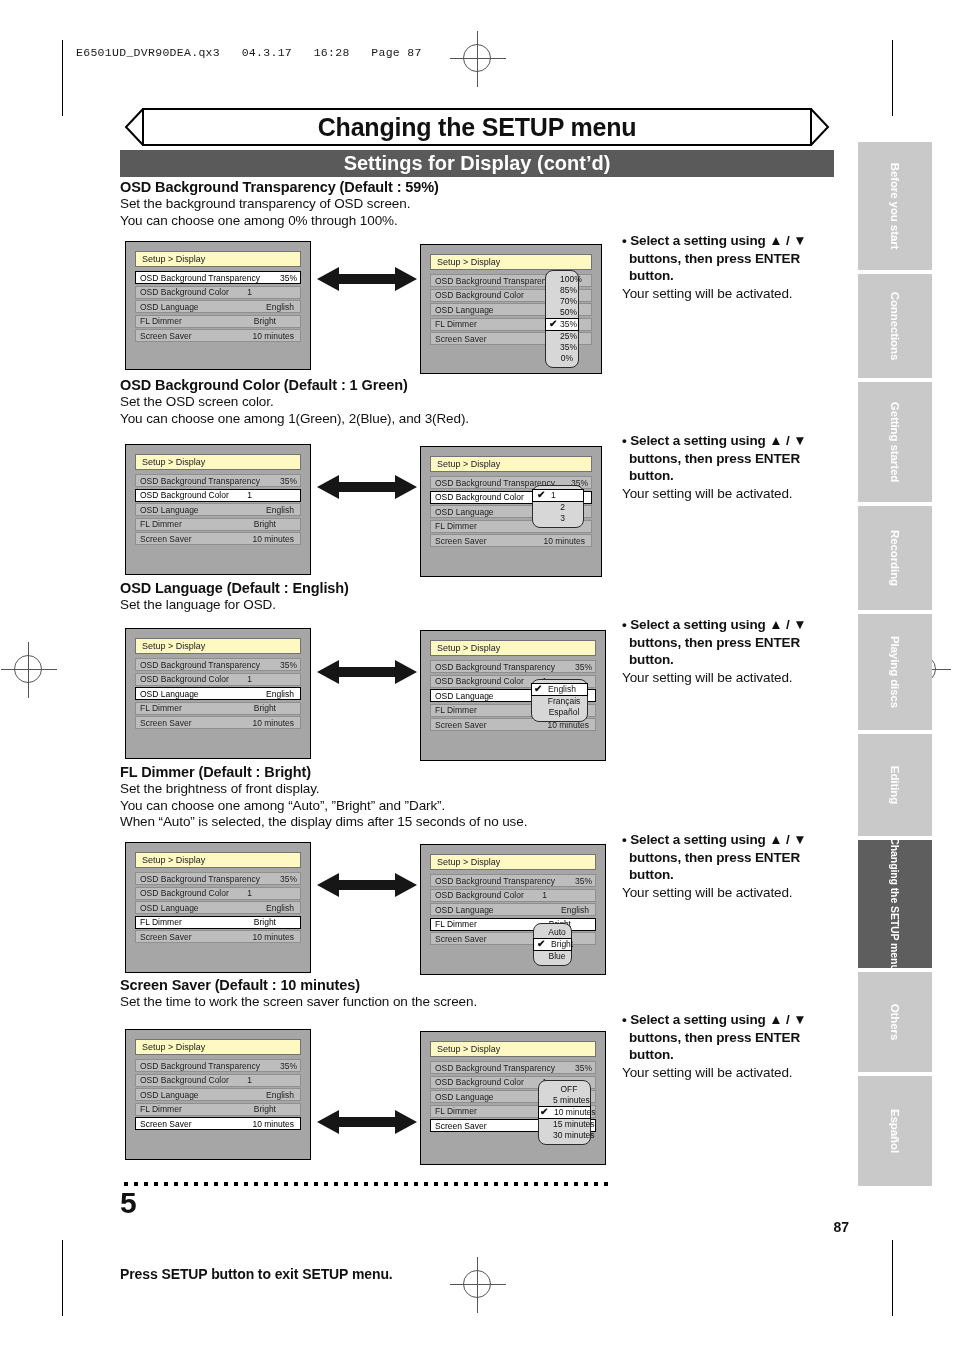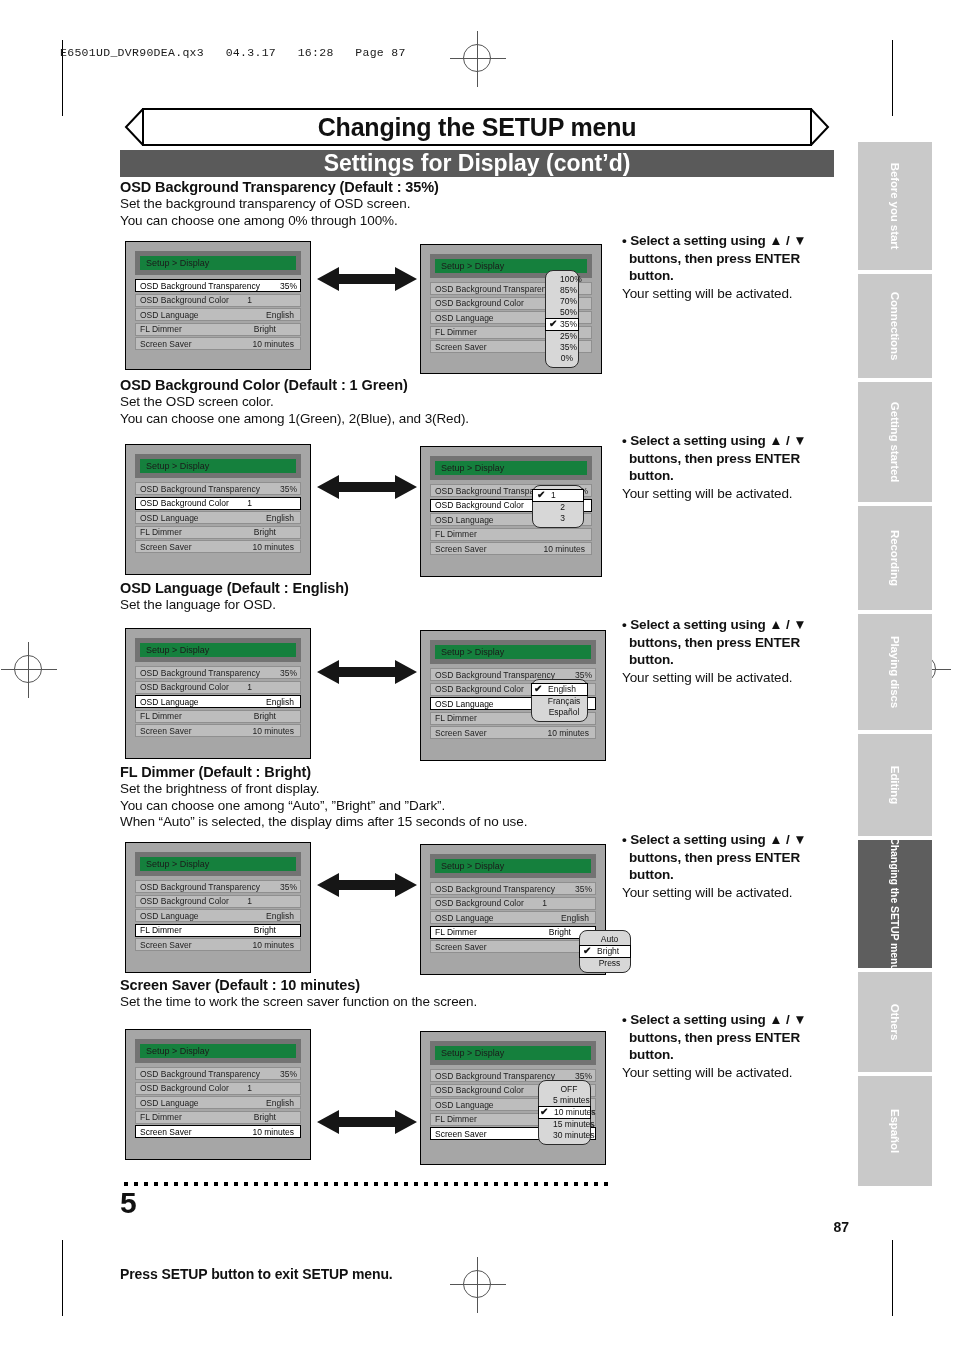--- a/index.html
+++ b/index.html
@@ -22,21 +22,21 @@
     border-radius:50%;
   }
   .reg:before, .reg:after {
     content:""; position:absolute; background:#555;
   }
   .reg:before { left:-14px; top:13px; width:56px; height:1px; }
   .reg:after  { top:-14px; left:13px; height:56px; width:1px; }
 
   
   .filestamp {
-    position:absolute; left:60px; top:46px;
+    position:absolute; left:76px; top:46px;
     font-family:"Liberation Mono", monospace;
     font-size:11.5px; letter-spacing:0.3px; color:#1a1a1a;
     white-space:pre;
   }
 
   
   .title-wrap {
     position:absolute; left:120px; top:108px; width:714px; height:38px;
   }
   .title-banner {
@@ -49,37 +49,37 @@
   }
   .ribbon-end {
     position:absolute; top:0; width:24px; height:38px;
   }
   .ribbon-end svg { display:block; }
 
   .subtitle-bar {
     position:absolute; left:120px; top:150px; width:714px; height:27px;
     background:#5a5a5a; color:#fff;
     display:flex; align-items:center; justify-content:center;
-    font-size:23px; font-weight:bold;
+    font-size:20px; font-weight:bold;
   }
 
   
   .section-head { position:absolute; left:120px; }
   .sec-title { font-size:14.5px; font-weight:bold; margin:0 0 1px 0; letter-spacing:-0.1px;}
   .sec-line  { font-size:13.5px; margin:0; line-height:16.5px; letter-spacing:-0.1px;}
 
   
   .screen {
     position:absolute;
     background:#a6a6a6;
     border:1px solid #000;
   }
   .screen-inner { position:absolute; left:9px; right:9px; top:9px; }
   .scr-title {
-    background:#15803d; border:5px solid #737373;
+    background:#fef9c3; border:1px solid #737373;
     font-size:9px; padding:2px 6px; color:#1a1a1a;
     margin-bottom:4px;
   }
   .row {
     position:relative;
     height:13px; margin-bottom:1.5px;
     background:#bdbdbd; border:1px solid #8f8f8f;
     font-size:8.5px; color:#1d1d1d;
     display:flex; align-items:center;
     padding:0 4px;
@@ -188,21 +188,21 @@
   <div class="title-banner">
     <div class="t">Changing the SETUP menu</div>
   </div>
 </div>
 
 <div class="subtitle-bar">
   <span>Settings for Display (cont’d)</span>
 </div>
 
 <div class="section-head" style="top:179px;">
-  <p class="sec-title">OSD Background Transparency (Default : 35%)</p>
+  <p class="sec-title">OSD Background Transparency (Default : 59%)</p>
   <p class="sec-line">Set the background transparency of OSD screen.</p>
   <p class="sec-line">You can choose one among 0% through 100%.</p>
 </div>
 
 <div class="screen" style="left:125px; top:241px; width:186px; height:129px;">
   <div class="screen-inner">
     <div class="scr-title">Setup &gt; Display</div>
     <div class="row hl">
       <span class="lbl">OSD Background Transparency</span>
       <span class="val-wide">35%</span>
@@ -480,27 +480,27 @@
       <span class="val">English</span>
     </div>
     <div class="row hl">
       <span class="lbl">FL Dimmer</span>
       <span class="val" style="right:24px;">Bright</span>
     </div>
     <div class="row">
       <span class="lbl">Screen Saver</span>
     </div>
   </div>
-  <div class="popup" style="left:112px; top:85px; width:52px;margin-left:46px;">
+  <div class="popup" style="left:112px; top:78px; width:39px;">
     <div class="opt center">Auto</div>
     <div class="opt sel" style="text-align:left;padding-left:17px;">
       <span class="chk" style="left:3px;">✔</span>
       <span>Bright</span>
     </div>
-    <div class="opt center">Press</div>
+    <div class="opt center">Blue</div>
   </div>
 </div>
 
 <div class="instr" style="left:622px; top:831px;">
   <div class="b">• Select a setting using ▲ / ▼</div>
   <div class="b" style="text-indent:0;padding-left:7px;">buttons, then press ENTER</div>
   <div class="b" style="text-indent:0;padding-left:7px;">button.</div>
   <div class="n">Your setting will be activated.</div>
 </div>
 

